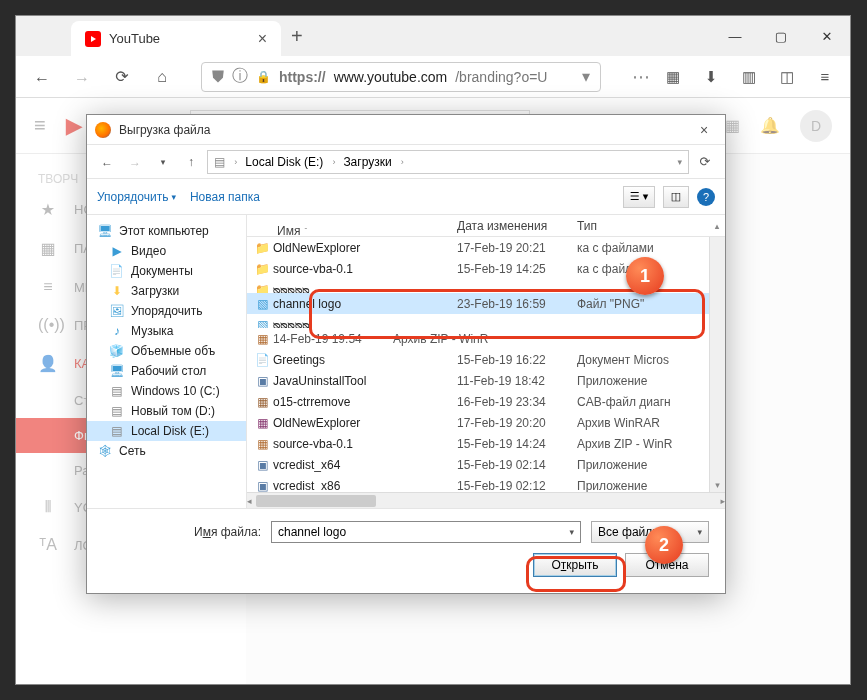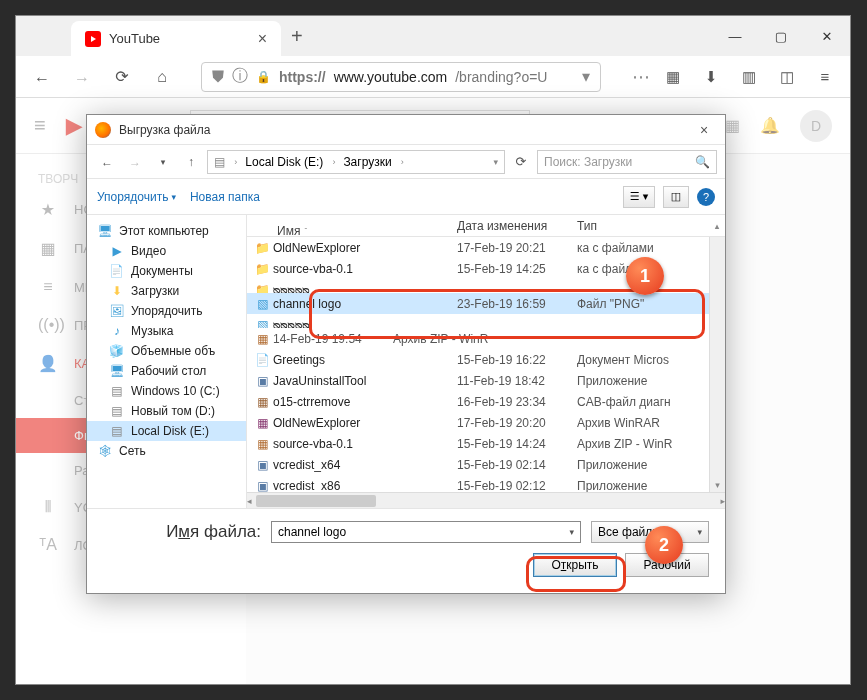--- a/index.html
+++ b/index.html
@@ -89,21 +89,21 @@
 .fd-row.clipped-top { height: 14px; overflow: hidden; align-items: flex-end;}
 .fd-row.clipped-top > * { transform: translateY(4px); }
 
 .fd-hscroll { height: 16px; background: #f0f0f0; display: flex; align-items: center; border-top: 1px solid #ddd; }
 .fd-hscroll-thumb { margin-left: 4px; width: 120px; height: 12px; background: #ccc; border-radius: 2px; }
 .fd-vscroll { width: 16px; background: #f0f0f0; border-left: 1px solid #ddd; display:flex; flex-direction:column; align-items:center;}
 .fd-vscroll-arrow { font-size: 9px; color: #888; padding: 2px 0; }
 
 .fd-footer { padding: 12px 16px 16px 16px; border-top: 1px solid #e5e5e5; }
 .fd-footer-row { display: flex; align-items: center; gap: 10px; margin-bottom: 10px; }
-.fd-fname-label { font-size: 17px; color: #333; text-align: right; width: 158px; }
+.fd-fname-label { font-size: 12px; color: #333; text-align: right; width: 158px; }
 .fd-fname-label u { text-decoration: underline; }
 .fd-fname-input { flex: 1; height: 22px; border: 1px solid #888; font-size: 12px; padding: 0 6px; background: #fff; display:flex; align-items:center; justify-content:space-between; }
 .fd-filter { width: 118px; height: 22px; border: 1px solid #aaa; background: linear-gradient(#fefefe,#eaeaea); font-size: 12px; padding: 0 6px; display:flex; align-items:center; justify-content:space-between; }
 .fd-buttons { display: flex; justify-content: flex-end; gap: 8px; }
 .fd-btn { width: 84px; height: 24px; border: 1px solid #aaa; background: linear-gradient(#fefefe,#e5e5e5); font-size: 12px; display: flex; align-items: center; justify-content: center; }
 .fd-btn.primary { border: 1px solid #3c7fb1; box-shadow: inset 0 0 0 1px #a6d0e7; }
 
 
 .annot-box { position: absolute; border: 3px solid #e63b1f; border-radius: 10px; pointer-events: none; }
 .annot-badge { position: absolute; width: 38px; height: 38px; border-radius: 50%; background: radial-gradient(circle at 35% 30%, #ff8b57, #e63b1f); box-shadow: 0 2px 4px rgba(0,0,0,0.4); color: #fff; font-weight: bold; font-size: 18px; display: flex; align-items: center; justify-content: center; pointer-events: none; }
@@ -240,24 +240,20 @@
       <div class="fd-breadcrumb">
         <span class="fd-crumb" style="color:#888">▤</span>
         <span class="fd-crumb-sep">›</span>
         <span class="fd-crumb">Local Disk (E:)</span>
         <span class="fd-crumb-sep">›</span>
         <span class="fd-crumb">Загрузки</span>
         <span class="fd-crumb-sep">›</span>
         <span style="margin-left:auto;padding:0 6px;color:#888;font-size:9px">▾</span>
       </div>
       <span class="fd-refresh">⟳</span>
-      <div class="fd-search">
-        <span>Поиск: Загрузки</span>
-        <span style="margin-left:auto">🔍</span>
-      </div>
     </div>
     <div class="fd-toolbar">
       <span class="fd-tool-link">
           <span>Упорядочить</span> 
           <span style="font-size:9px">▾</span>
         </span>
       <span class="fd-tool-link">Новая папка</span>
       <div class="fd-view-btns">
         <div class="fd-view-btn">☰ ▾</div>
         <div class="fd-view-btn" style="width:26px">◫</div>
@@ -427,21 +423,21 @@
           <span>Все файлы</span>
           <span style="font-size:9px;color:#555">▾</span>
         </div>
       </div>
       <div class="fd-buttons">
         <div class="fd-btn primary">
             <span>О</span>
             <u>т</u>
             <span>крыть</span>
           </div>
-        <div class="fd-btn">Рабочий</div>
+        <div class="fd-btn">Отмена</div>
       </div>
     </div>
   </div>
 
   <div class="annot-box" style="top:273px;left:293px;width:396px;height:50px"></div>
   <div class="annot-badge" style="top:241px;left:610px">1</div>
   <div class="annot-box" style="top:540px;left:510px;width:100px;height:36px"></div>
   <div class="annot-badge" style="top:510px;left:629px">2</div>
 
 </div>

